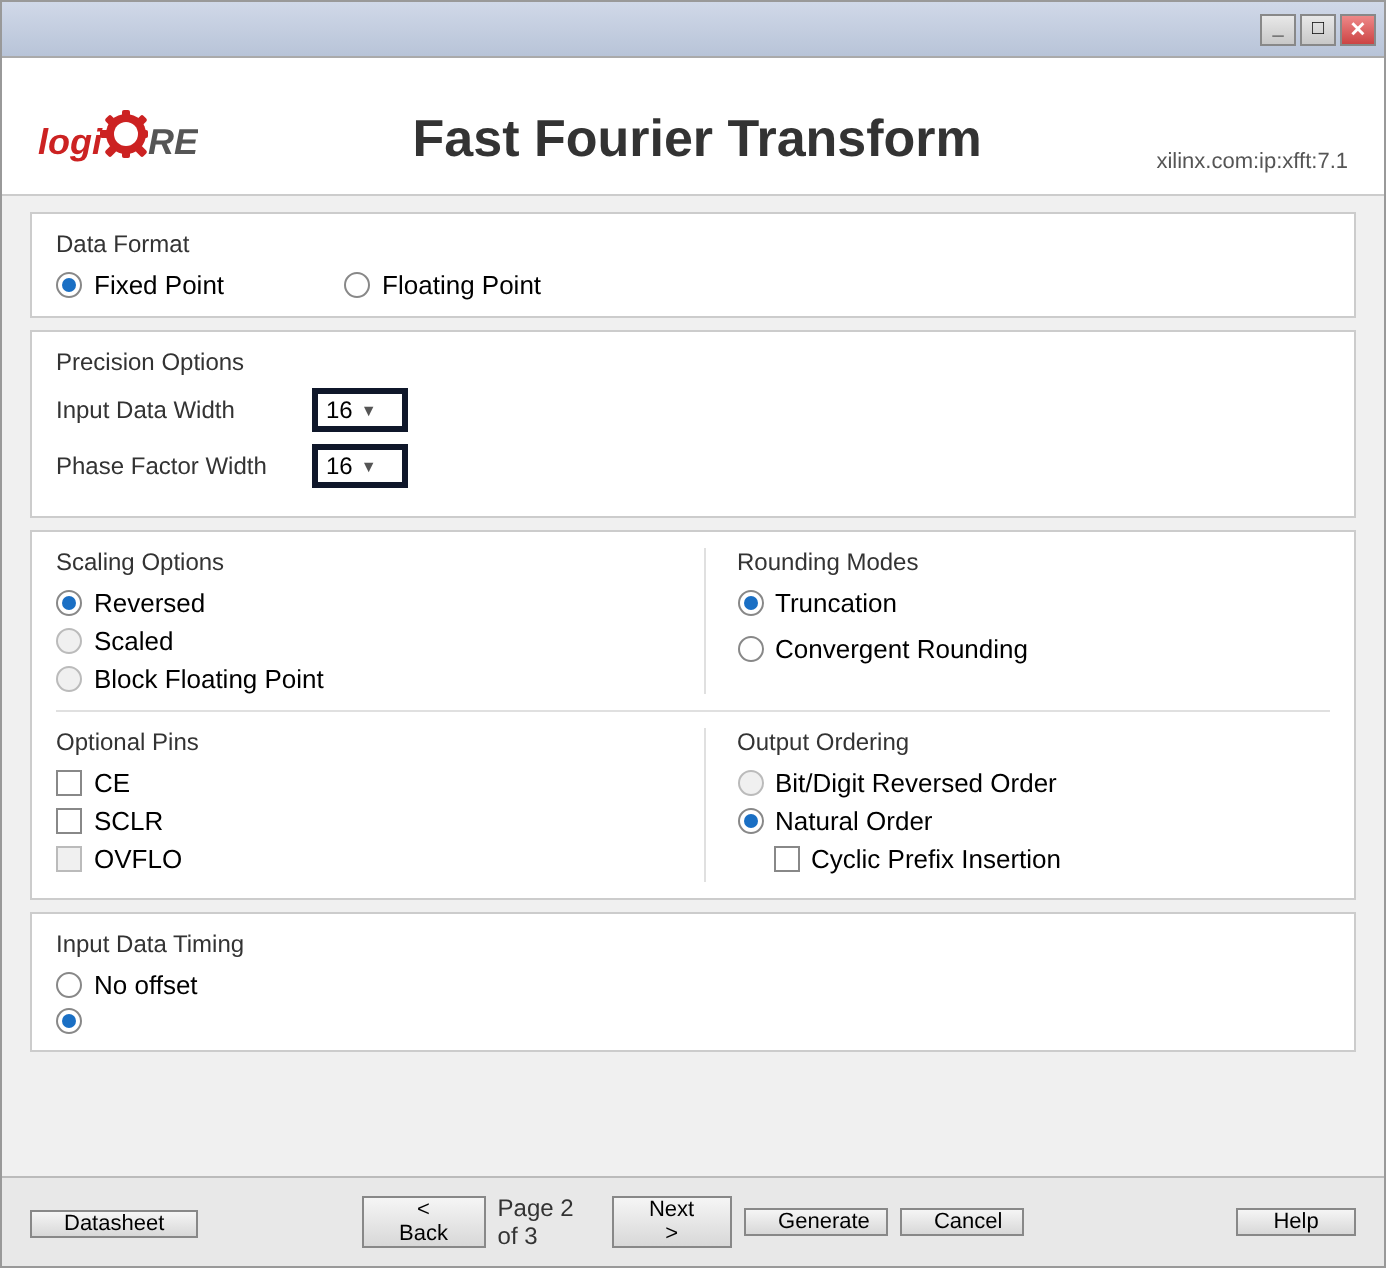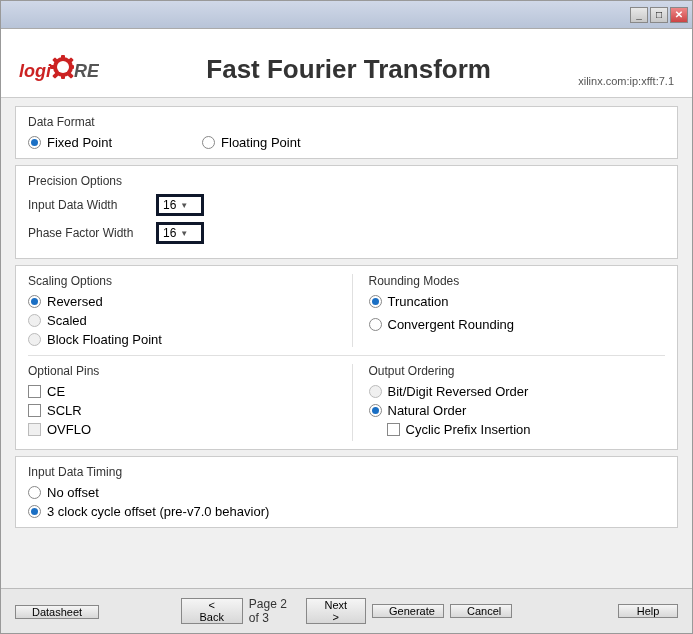--- a/index.html
+++ b/index.html
@@ -85,21 +85,21 @@
       padding: 8px 12px;
     }
     .section-title {
       font-size: 12px;
       font-weight: normal;
       color: #333;
       margin-bottom: 6px;
     }
     .row-options {
       display: flex;
-      gap: 90px;
+      gap: 60px;
     }
     .radio-item { display: flex; align-items: center; gap: 6px; cursor: pointer; }
     .radio-input {
       width: 13px; height: 13px;
       border-radius: 50%;
       border: 1px solid #888;
       background: white;
       display: flex; align-items: center; justify-content: center;
       flex-shrink: 0;
     }
@@ -324,21 +324,20 @@
     </div>
 
     <div class="section">
       <div class="section-title">Input Data Timing</div>
       <div class="radio-item" style="margin-bottom:4px">
         <div class="radio-input"></div>
         <span>No offset</span>
       </div>
       <div class="radio-item">
         <div class="radio-input checked"></div>
-        <span>3 clock cycle offset (pre-v7.0 behavior)</span>
       </div>
     </div>
 
   </div>
 
   <div class="footer">
     <div class="footer-left">
       <button class="btn">Datasheet</button>
     </div>
     <div class="footer-center">

